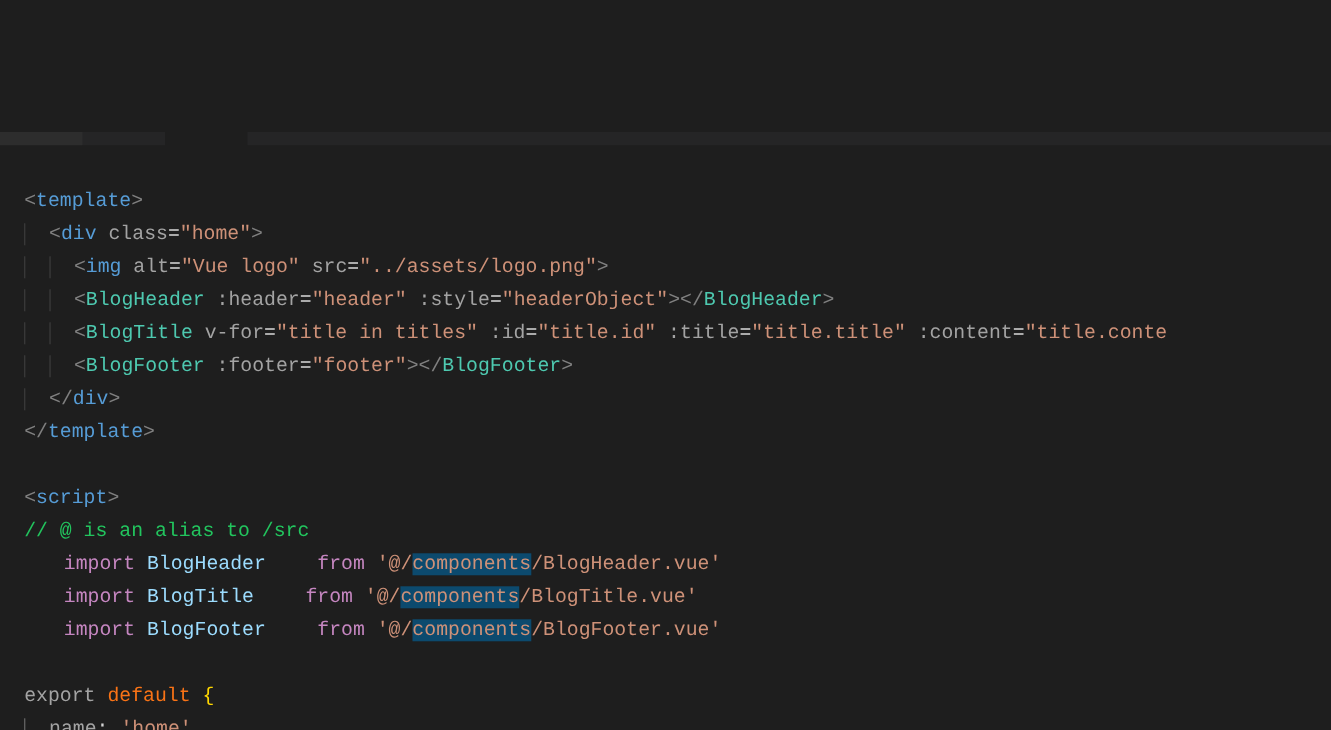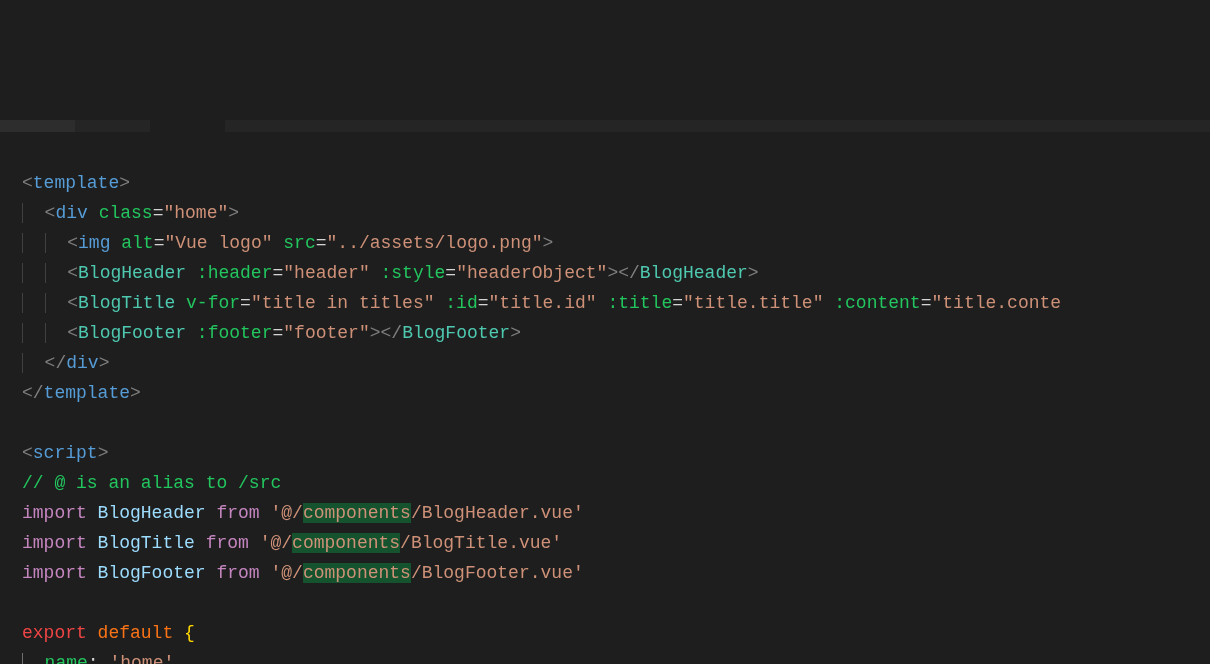--- a/index.html
+++ b/index.html
@@ -28,31 +28,31 @@
     .tab-inactive-left {
       width: 75px;
       height: 12px;
       background: #2d2d2d;
     }
     .code {
       padding: 6px 0 0 22px;
     }
     .tag { color: #808080; }
     .name { color: #569cd6; }
-    .attr { color: #22c55e; }
+    .attr { color: #a3a3a3; }
     .str { color: #ce9178; }
     .comment { color: #22c55e; }
-    .keyword-import { color: #c586c0; }
-    .keyword-export { color: #ef4444; }
+    .keyword-import { color: #c586c0; margin-left: 36px; }
+    .keyword-export { color: #a3a3a3; }
     .keyword-default { color: #f97316; }
     .var { color: #9cdcfe; }
     .vartype { color: #4ec9b0; }
     .punct { color: #d4d4d4; }
     .brace { color: #ffd700; }
-    .highlight { background: #14532d; }
+    .highlight { background: #0c4a6e; }
     .indent-guide {
       border-left: 1px solid #404040;
     }
     .line { display: block; height: 30px; position: relative; }
   </style>
 </head>
 <body>
 
 
 

